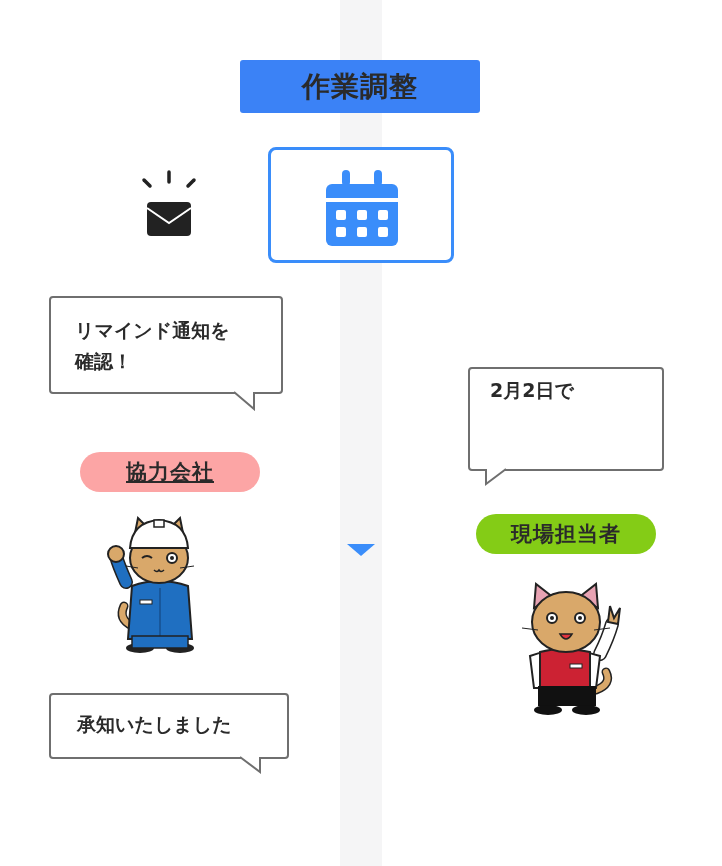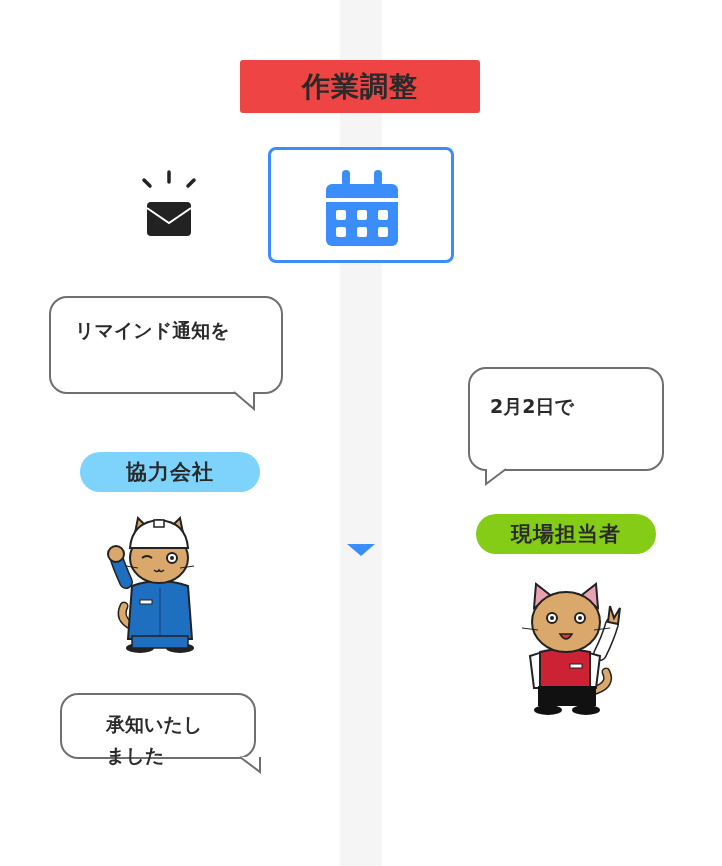--- a/index.html
+++ b/index.html
@@ -1,36 +1,36 @@
 <!DOCTYPE html>
 <html><head>
 <meta charset="utf-8">
 <style>
   * { box-sizing: border-box; margin: 0; padding: 0; }
   html, body { width: 722px; height: 866px; background: #ffffff; overflow: hidden; }
   body { position: relative; font-family: "DejaVu Sans", "Liberation Sans", sans-serif; color: #222; }
 
   .timeline-bar { position: absolute; left: 340px; top: 0; width: 42px; height: 866px; background: #f5f5f6; }
 
-  .title-box { position: absolute; left: 240px; top: 60px; width: 240px; height: 53px; background: #ef4444; border-radius: 3px;
+  .title-box { position: absolute; left: 240px; top: 60px; width: 240px; height: 53px; background: #3b82f6; border-radius: 3px;
     display: flex; align-items: center; justify-content: center; font-size: 28px; font-weight: bold; color: #2a2a2a; letter-spacing: 1px; }
 
   .mail-icon { position: absolute; left: 138px; top: 168px; width: 62px; height: 72px; }
   .calendar-box { position: absolute; left: 268px; top: 147px; width: 186px; height: 116px; border: 3px solid #3a8dfa; border-radius: 8px; background: #fff; }
   .calendar-icon { position: absolute; left: 55px; top: 18px; width: 72px; height: 78px; }
 
-  .bubble { position: absolute; background: #fff; border: 2px solid #6f6f6f; border-radius: 18px; font-size: 19px; font-weight: bold; color: #2a2a2a; line-height: 1.65; }
+  .bubble { position: absolute; background: #fff; border: 2px solid #6f6f6f; border-radius: 4px; font-size: 19px; font-weight: bold; color: #2a2a2a; line-height: 1.65; }
   .b1 { left: 49px; top: 296px; width: 234px; height: 98px; padding: 17px 24px; }
-  .b2 { left: 468px; top: 367px; width: 196px; height: 104px; padding: 22px 20px; }
-  .b3 { left: 60px; top: 693px; width: 196px; height: 66px; padding: 14px 44px; }
+  .b2 { left: 468px; top: 367px; width: 196px; height: 104px; padding: 6px 20px; }
+  .b3 { left: 49px; top: 693px; width: 240px; height: 66px; padding: 14px 26px; }
 
   .tail-svg { position: absolute; }
 
   .pill { position: absolute; height: 40px; border-radius: 20px; display: flex; align-items: center; justify-content: center; font-size: 21px; font-weight: bold; color: #2a2a2a; letter-spacing: 1px; }
-  .pill-partner { left: 80px; top: 452px; width: 180px; background: #7dd3fc; }
+  .pill-partner { left: 80px; top: 452px; width: 180px; background: #fca5a5; text-decoration: underline; }
   .pill-site { left: 476px; top: 514px; width: 180px; background: #84cc16; }
 
   .arrow-down { position: absolute; left: 347px; top: 544px; width: 0; height: 0;
     border-left: 14px solid transparent; border-right: 14px solid transparent; border-top: 12px solid #3a8dfa; }
 
   .cat { position: absolute; }
   .cat-partner { left: 104px; top: 514px; width: 110px; height: 145px; }
   .cat-site { left: 512px; top: 578px; width: 112px; height: 140px; }
 </style>
 </head>
@@ -58,20 +58,21 @@
     <rect x="31" y="42" width="10" height="10" rx="2" fill="#fff"></rect>
     <rect x="52" y="42" width="10" height="10" rx="2" fill="#fff"></rect>
     <rect x="10" y="59" width="10" height="10" rx="2" fill="#fff"></rect>
     <rect x="31" y="59" width="10" height="10" rx="2" fill="#fff"></rect>
     <rect x="52" y="59" width="10" height="10" rx="2" fill="#fff"></rect>
   </svg>
 </div>
 
 <div class="bubble b1">
   <div>リマインド通知を</div>
+  <div>確認！</div>
 </div>
 <svg class="tail-svg" style="left:232px;top:391px;" width="26" height="20">
   <polygon points="2,1 22,1 22,18" fill="#fff"></polygon>
   <polyline points="2,1 22,18 22,1" fill="none" stroke="#6f6f6f" stroke-width="2"></polyline>
 </svg>
 
 <div class="bubble b2">
   <div>2月2日で</div>
 </div>
 <svg class="tail-svg" style="left:484px;top:468px;" width="26" height="20">

